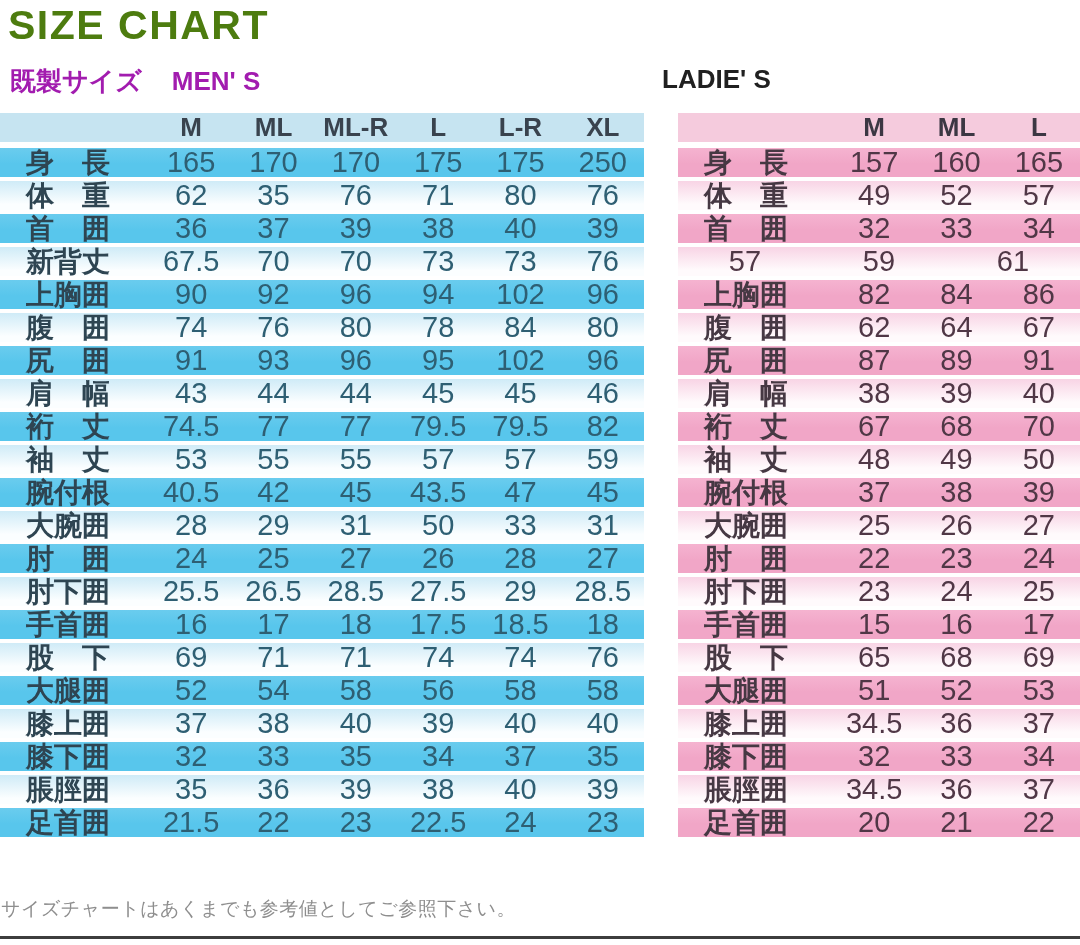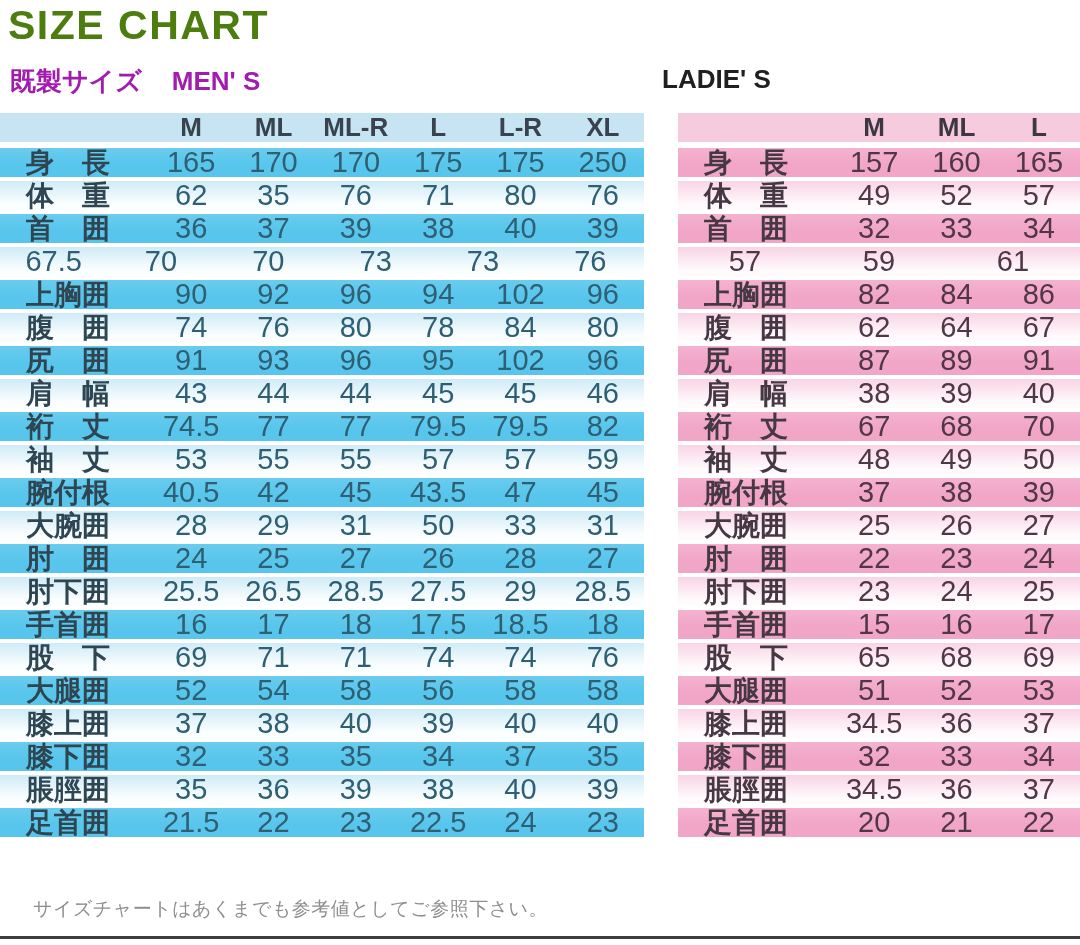--- a/index.html
+++ b/index.html
@@ -39,21 +39,21 @@
   .value-cell { flex:1 1 0; text-align:center; font-size:29px; line-height:31px; white-space:nowrap; }
   .mens   .value-cell { color:var(--mens-value-text); }
   .ladies .value-cell { color:var(--ladies-value-text); }
 
   .col-header { font-weight:bold; font-size:26px; line-height:29px; }
   .mens   .col-header { color:var(--mens-header-text); }
   .ladies .col-header { color:var(--ladies-header-text); }
 
   .footer-note {
     position:absolute; left:1px; top:896px;
-    font-size:19px; color:var(--footer-text); letter-spacing:0.5px; white-space:nowrap;margin-left:32px;
+    font-size:19px; color:var(--footer-text); letter-spacing:0.5px; white-space:nowrap;
   }
   .bottom-rule {
     position:absolute; left:0; top:936px; width:1080px; height:3px;
     background:var(--bottom-rule);
   }
 </style>
 </head>
 <body>
 
 <div class="canvas">
@@ -98,20 +98,21 @@
       <div class="size-row data-row accent">
         <div class="label-cell">首　囲</div>
         <div class="value-cell">36</div>
         <div class="value-cell">37</div>
         <div class="value-cell">39</div>
         <div class="value-cell">38</div>
         <div class="value-cell">40</div>
         <div class="value-cell">39</div>
       </div>
       <div class="size-row data-row pale">
+        <div class="label-cell">新背丈</div>
         <div class="value-cell">67.5</div>
         <div class="value-cell">70</div>
         <div class="value-cell">70</div>
         <div class="value-cell">73</div>
         <div class="value-cell">73</div>
         <div class="value-cell">76</div>
       </div>
       <div class="size-row data-row accent">
         <div class="label-cell">上胸囲</div>
         <div class="value-cell">90</div>

